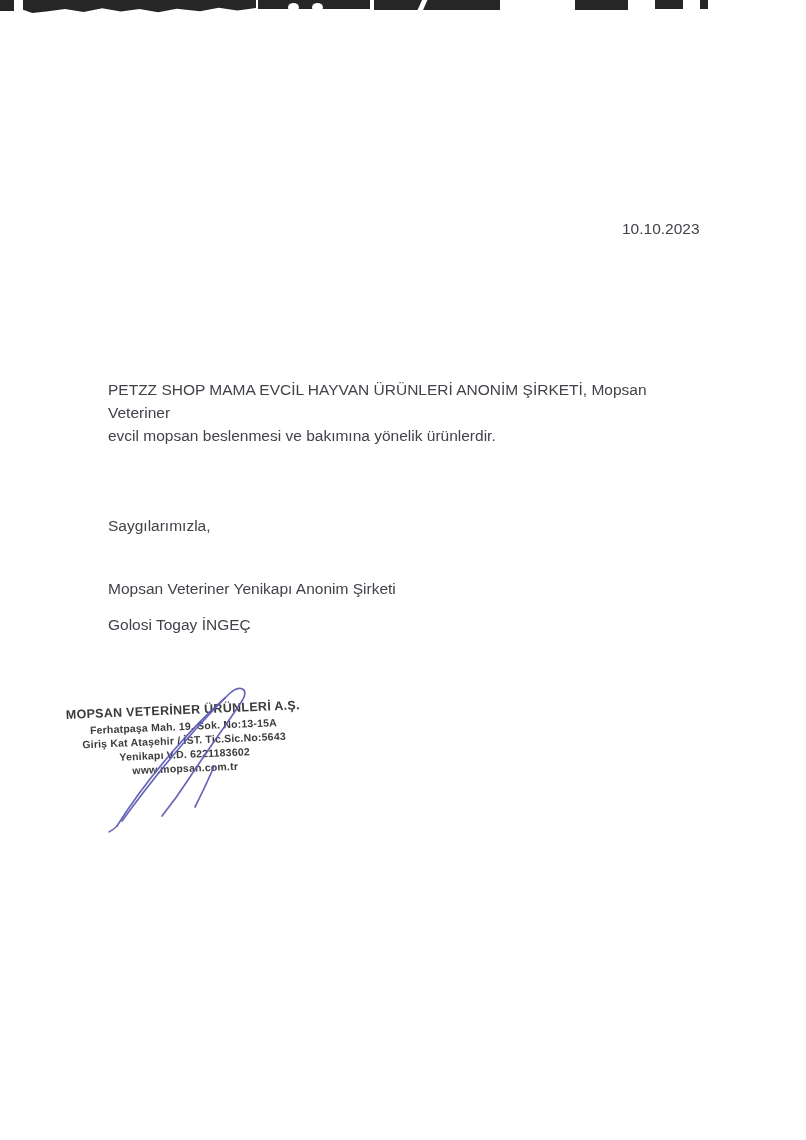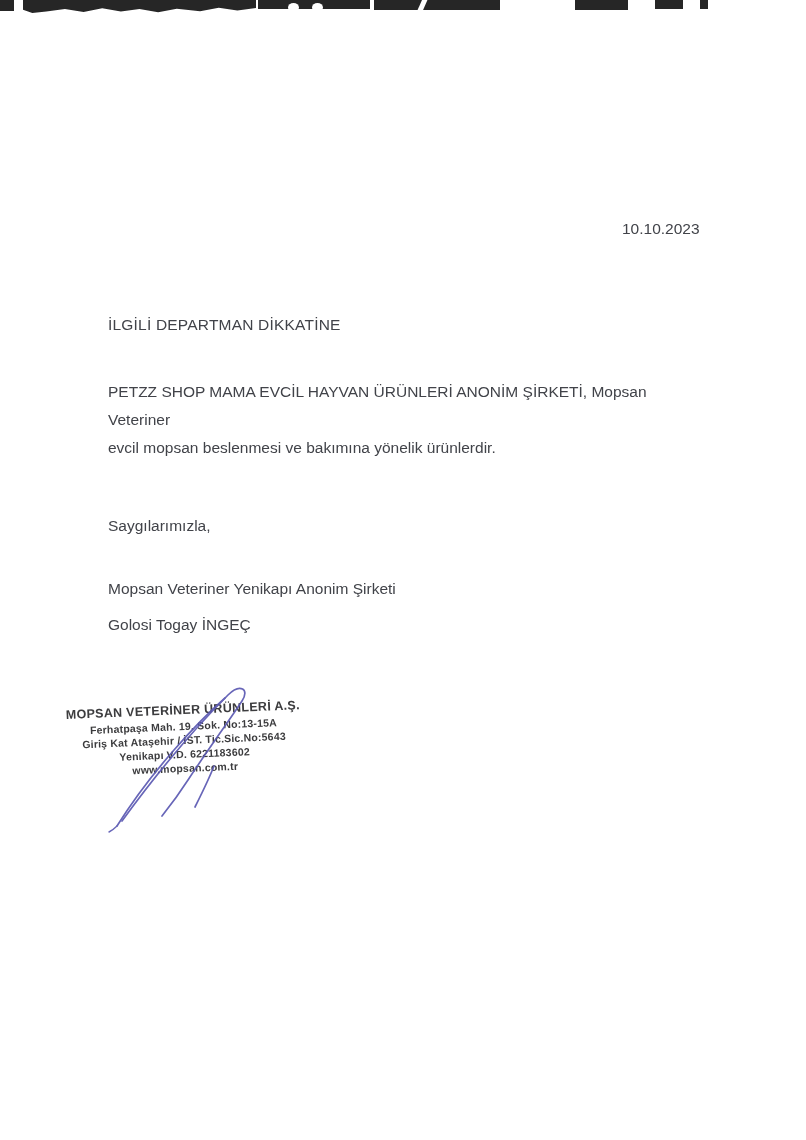--- a/index.html
+++ b/index.html
@@ -59,21 +59,21 @@
   }
   .heading {
     left: 108px; top: 316px;
     font-size: 15.5px;
     letter-spacing: 0.2px;
   }
   .body-par {
     left: 108px; top: 378px;
     width: 600px;
     font-size: 15.5px;
-    line-height: 28px;
+    line-height: 23px;
   }
   .body-par span { display: block; }
   .closing {
     left: 108px; top: 517px;
     font-size: 15.5px;
   }
   .company {
     left: 108px; top: 580px;
     font-size: 15.5px;
   }
@@ -136,21 +136,20 @@
       <div class="slash"></div>
     </div>
     <div class="frag frag-5"></div>
     <div class="frag frag-6"></div>
     <div class="frag frag-7"></div>
     <div class="frag frag-8"></div>
   </div>
 
   <div class="txt date">10.10.2023</div>
 
-  <div class="txt heading">İLGİLİ DEPARTMAN DİKKATİNE</div>
 
   <div class="txt body-par">
     <span>PETZZ SHOP MAMA EVCİL HAYVAN ÜRÜNLERİ ANONİM ŞİRKETİ, Mopsan Veteriner</span>
     <span>evcil mopsan beslenmesi ve bakımına yönelik ürünlerdir.</span>
   </div>
 
   <div class="txt closing">Saygılarımızla,</div>
 
   <div class="txt company">Mopsan Veteriner Yenikapı Anonim Şirketi</div>
   <div class="txt signatory">Golosi Togay İNGEÇ</div>

